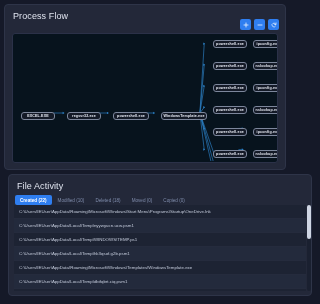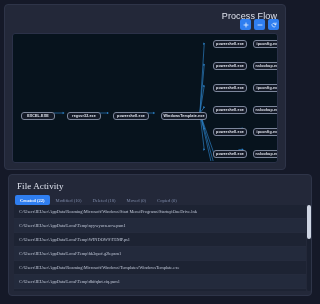--- a/index.html
+++ b/index.html
@@ -9,21 +9,21 @@
     font-family: "Liberation Sans", sans-serif;
     overflow: hidden;
   }
   .panel {
     background: #232839;
     border: 1px solid #2e3448;
     border-radius: 4px;
     margin: 4px;
   }
   
-  #process-flow-panel { height: 166px; position: relative; text-align: right; }
+  #process-flow-panel { height: 166px; position: relative; }
   .panel-title {
     font-size: 9px; color: #dfe3ee; padding: 6px 8px 2px 8px;
     letter-spacing: .1px;
   }
   .flow-toolbar {
     position: absolute; right: 6px; top: 14px;
     display: flex; gap: 3px;
   }
   .tool-btn {
     width: 11px; height: 11px; border-radius: 2px;
@@ -47,21 +47,21 @@
     font-size: 3.6px;
     font-weight: bold;
     letter-spacing: .15px;
     display: flex; align-items: center; justify-content: center;
     white-space: nowrap;
     cursor: pointer;
   }
   .node.sm { height: 8px; }
   
   #file-activity-panel {
-    position: absolute; left: 4px; right: 4px; top: 170px; bottom: 4px; font-family: Liberation Serif, serif;
+    position: absolute; left: 4px; right: 4px; top: 170px; bottom: 4px;
   }
   .tabs { display: flex; gap: 1px; padding: 2px 6px 3px 6px; }
   .tab {
     font-size: 4.6px; color: #7e8baa; padding: 2.5px 5px;
     border-radius: 2px; cursor: pointer; white-space: nowrap;
   }
   .tab.active { background: #2f7ef0; color: #ffffff; font-weight: bold; }
   .file-list {
     position: absolute; left: 5px; right: 5px; top: 30px; bottom: 4px;
     overflow: hidden;

